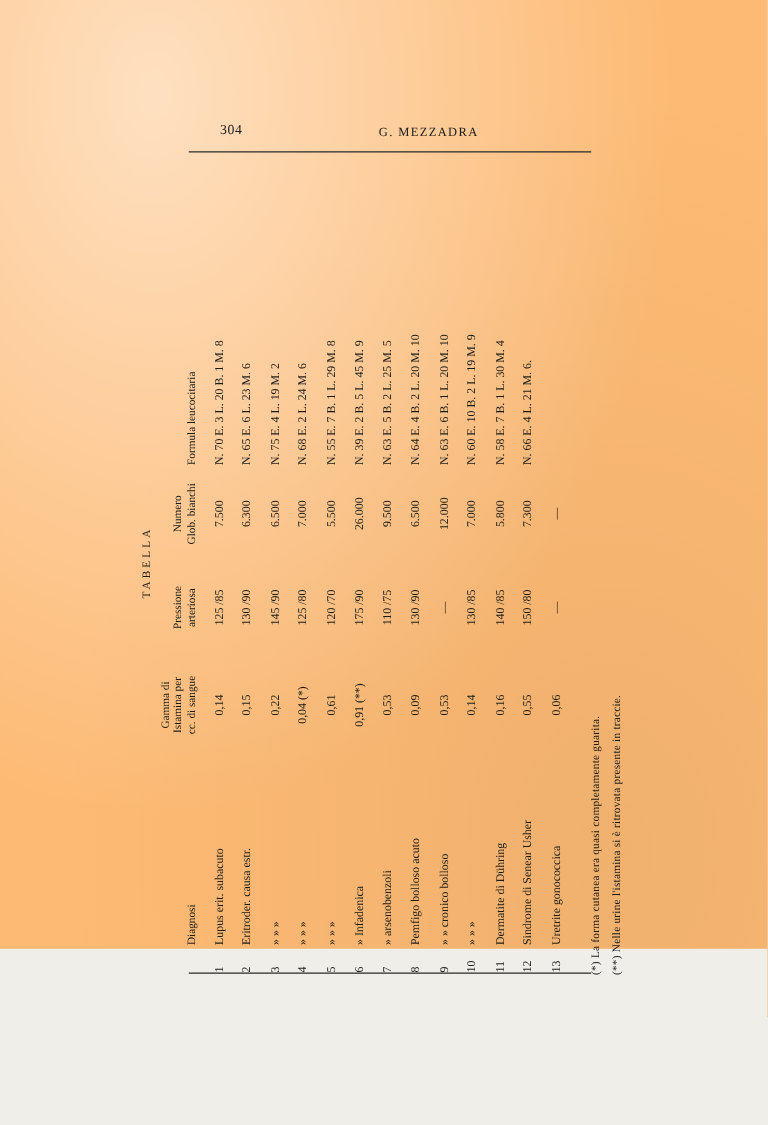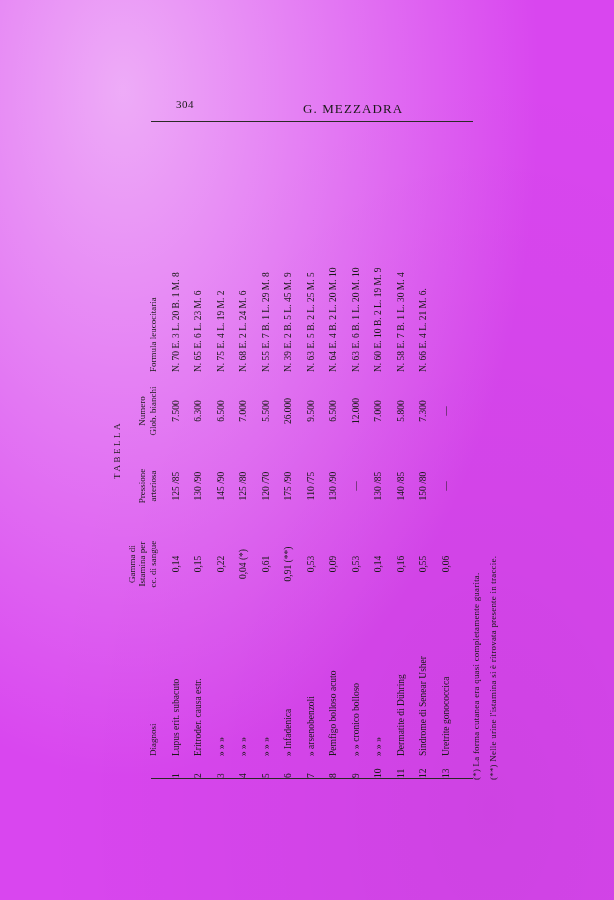--- a/index.html
+++ b/index.html
@@ -8,41 +8,41 @@
     background:#efeee9;
     font-family:"Liberation Serif", serif;
     color:#1a1a18;
     overflow:hidden;
     position:relative;
   }
   
   .page{
     position:absolute;
     left:0;top:0;
-    width:614px;height:900px;
-    background:#d946ef;
+    width:614px;height:759px;
+    background:#fdba74;
   }
   .paper-grain{
     position:absolute;inset:0;
     background:
       radial-gradient(ellipse at 20% 10%, rgba(255,255,255,0.55), rgba(255,255,255,0) 60%),
       radial-gradient(ellipse at 80% 90%, rgba(0,0,0,0.05), rgba(0,0,0,0) 65%);
     pointer-events:none;
   }
   
   .pagenum{
     position:absolute;
     left:176px; top:98px;
     font-size:11px;
     letter-spacing:0.5px;
   }
   .runhead{
     position:absolute;
     left:303px; top:101px;
-    font-size:13px;
+    font-size:10px;
     letter-spacing:1.1px;
   }
   .rule-top{
     position:absolute;
     left:151px; top:121px;
     width:322px; height:1px;
     background:#2a2a26;
   }
   .rule-bottom{
     position:absolute;

